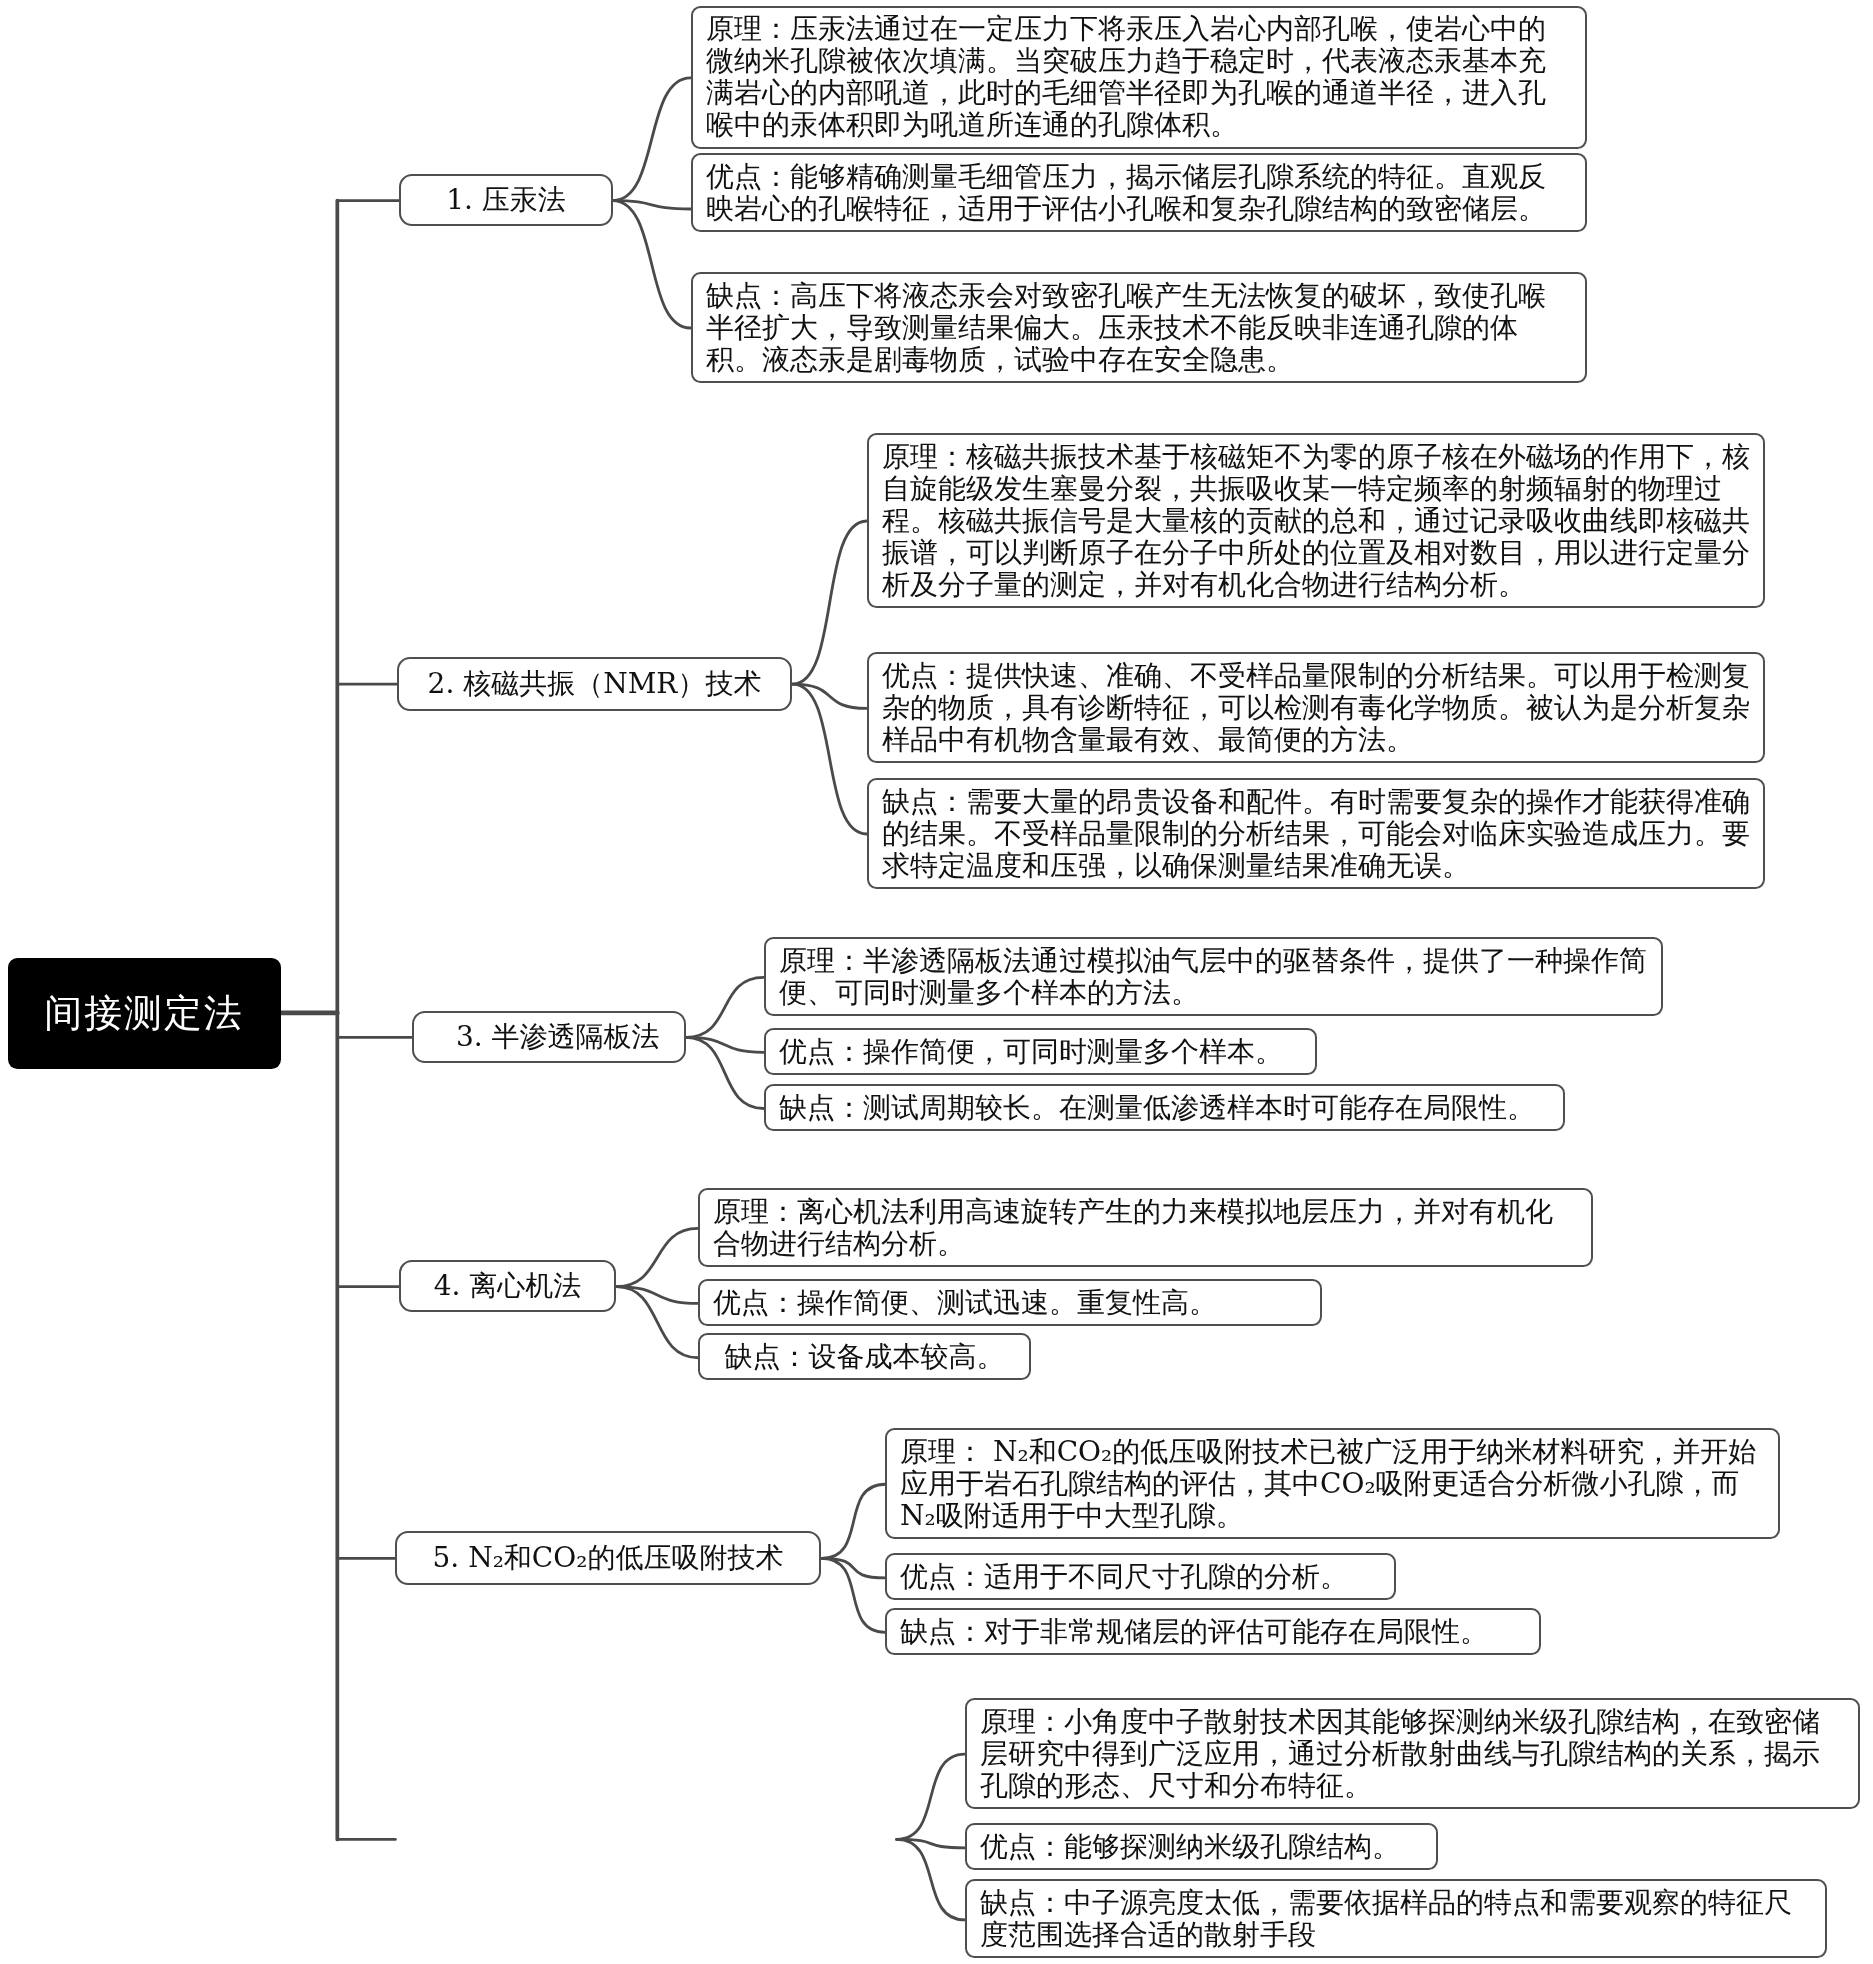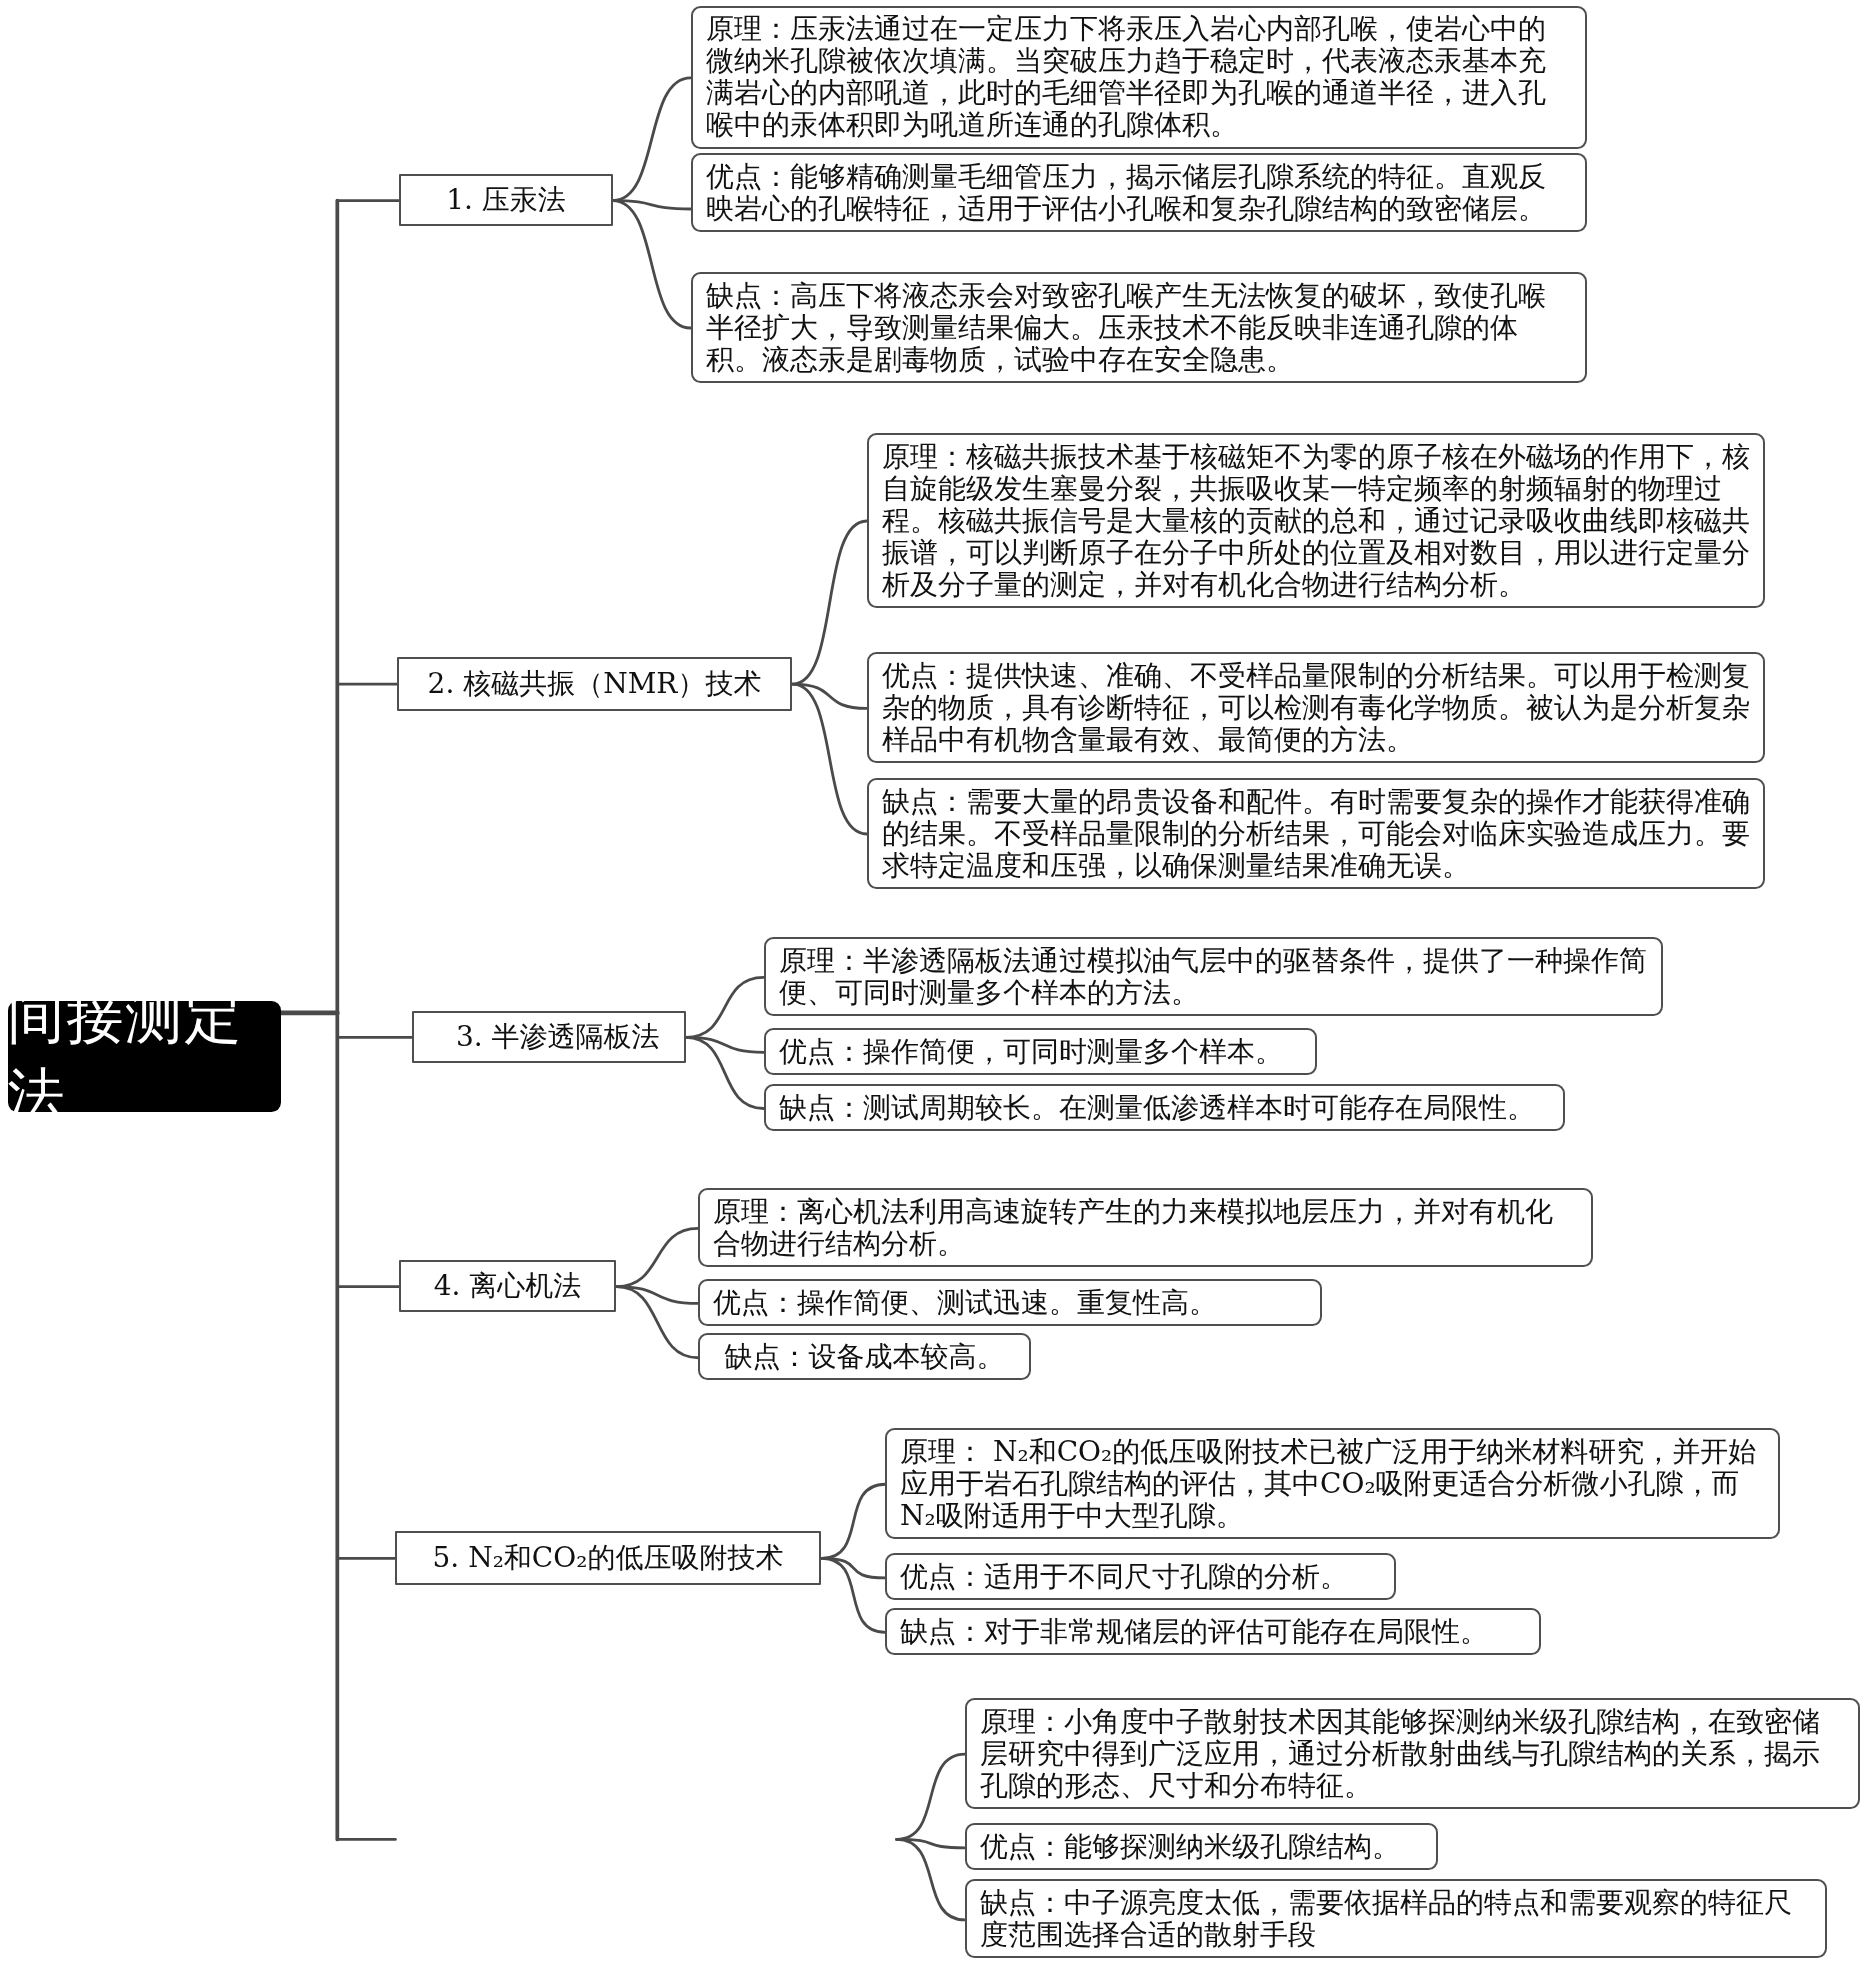--- a/index.html
+++ b/index.html
@@ -31,32 +31,31 @@
     padding:5.6px 13px;
     font-size:28px;
     line-height:32px;
     text-align:left;
     letter-spacing:0;
   }
   .title-box{
     display:flex;align-items:center;justify-content:center;
     font-size:28px;line-height:32px;
     padding:3.7px 9.4px;
-    border-radius:1px;
+    border-radius:13px;
   }
   .root-node{
     position:absolute;
     box-sizing:border-box;
     background:var(--root-bg);
     color:var(--root-text);
     border-radius:9.4px;
     display:flex;align-items:center;justify-content:center;
-    font-size:57px;
+    font-size:38px;
     letter-spacing:1.9px;
-    margin-top:43px;
   }
 </style>
 </head>
 <body>
 
 <div class="canvas">
 
   <svg class="connectors" viewBox="0 0 2000 2097">
     <path class="connector root-link" d="M 299 1081 L 360 1081"></path>
     <path class="connector trunk" d="M 360 214 L 360 1963"></path>

